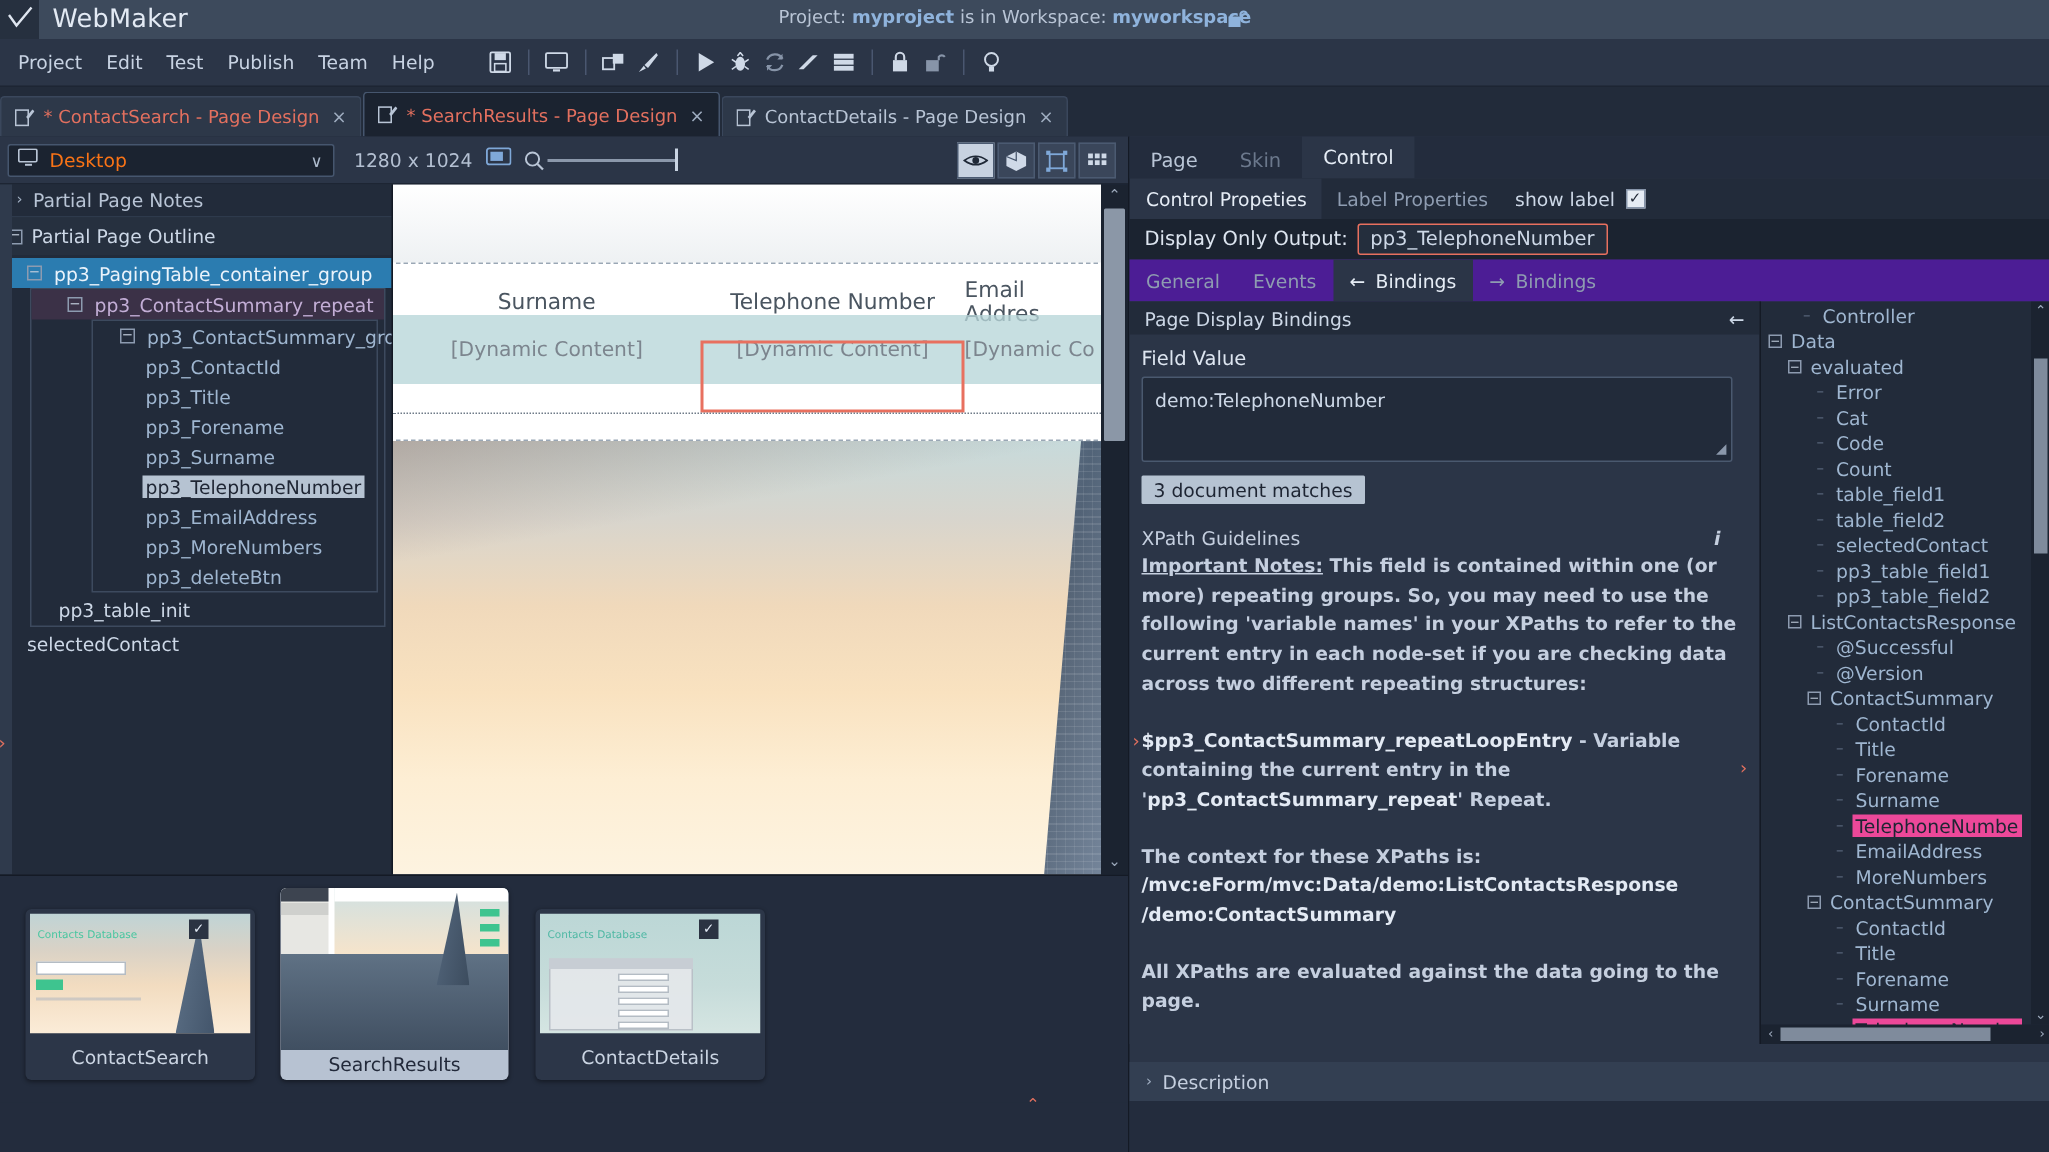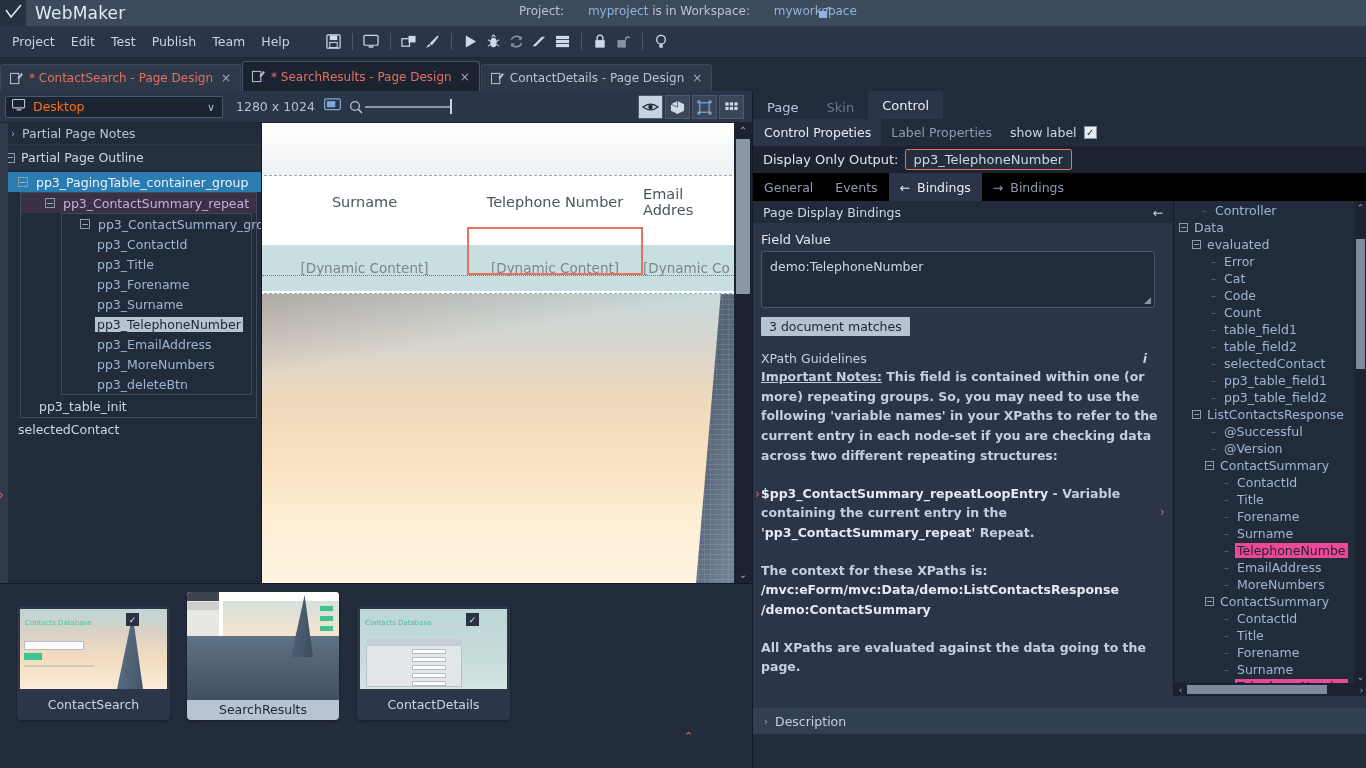--- a/index.html
+++ b/index.html
@@ -24,21 +24,21 @@
     display: flex; align-items: center; justify-content: center;
   }
   .logo-mark { font-size: 15px; color: #dfe6f0; line-height: 1; }
   .app-title {
     margin-left: 9px; font-size: 17px; color: #e3eaf4; letter-spacing: .2px;
   }
   .project-info {
     position: absolute; left: 519px; top: 4px;
     font-size: 12px; color: #b9c5d6;
   }
-  .project-info b { color: #8fb3dc; font-weight: normal; margin-left: 20px; }
+  .project-info b { color: #8fb3dc; font-weight: bold; }
   .ws-lock {
     position: absolute; left: 818px; top: 6px; width: 14px; height: 13px;
   }
 
   
   .menubar {
     position: absolute; left: 0; top: 26px; width: 1366px; height: 32px;
     background: #2b3547; display: flex; align-items: center;
     border-bottom: 1px solid #1d2533;
   }
@@ -163,21 +163,21 @@
   }
   .tbl-head {
     position: absolute; left: 0; top: 53px; width: 472px; height: 52px;
     background: #ffffff; display: flex; align-items: center;
   }
   .th {
     font-size: 14.5px; color: #4a5560; font-family: "DejaVu Sans", "Liberation Sans", sans-serif;
     text-align: center;
   }
   .tbl-row {
-    position: absolute; left: 0; top: 122px; width: 516px; height: 46px;
+    position: absolute; left: 0; top: 87px; width: 516px; height: 46px;
     display: flex; align-items: center;
   }
   .rowbg {
     position: absolute; left: 0; top: 0; width: 472px; height: 46px;
     background: rgba(183,214,216,0.78);
   }
   .td {
     position: relative; font-size: 13.5px; color: #7c858e; text-align: center;
   }
   .sel-cell {
@@ -308,21 +308,21 @@
   }
   .displabel { font-size: 13px; color: #dde5f0; }
   .dispval {
     margin-left: 6px; padding: 2px 8px; font-size: 13px; color: #cdd8e7;
     border: 1px solid #e8705f; border-radius: 2px; background: #242e3d;
     cursor: default;
   }
 
   .bindTabs {
     position: absolute; left: 0; top: 82px; width: 614px; height: 28px;
-    display: flex; align-items: flex-start; background: #000000;
+    display: flex; align-items: flex-start; background: #4c1d95;
   }
   .btab {
     height: 28px; padding: 0 11px; display: flex; align-items: center; gap: 7px;
     font-size: 12.5px; color: #8e9cb1; cursor: default;
   }
   .btab.active { background: #2b3547; color: #e6edf6; }
 
   .bindbody {
     position: absolute; left: 0; top: 110px; width: 420px; height: 495px;
     background: #2b3547;

